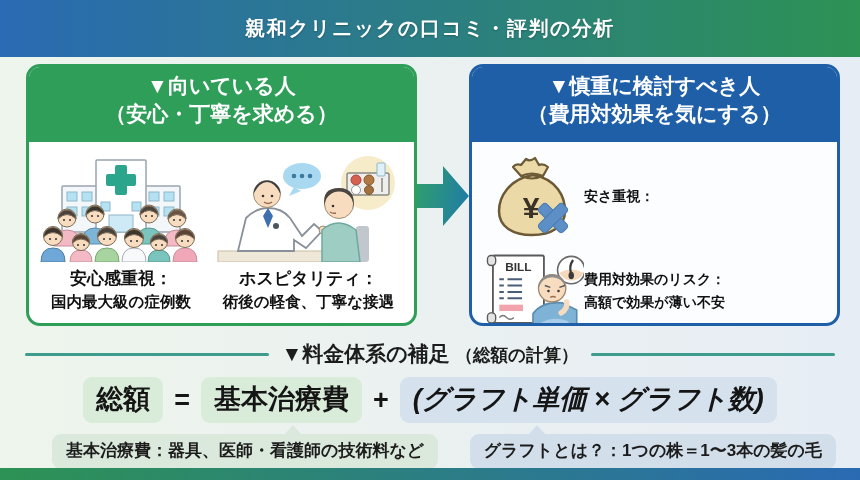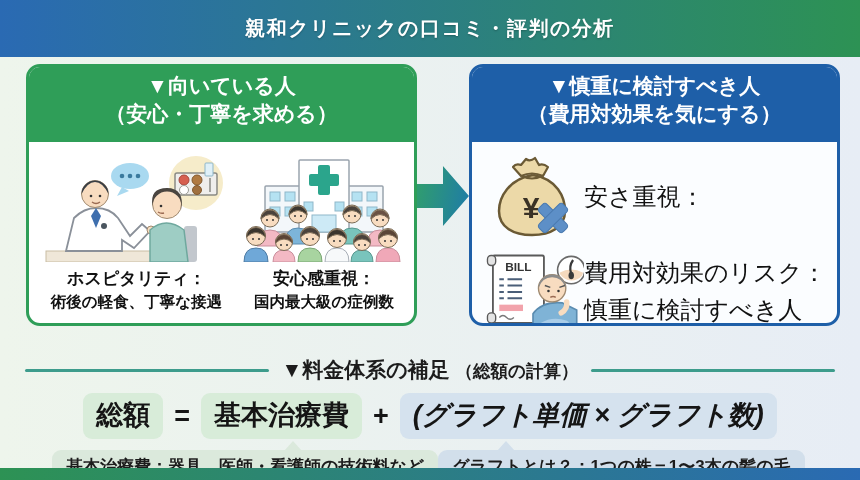--- a/index.html
+++ b/index.html
@@ -32,36 +32,36 @@
   .suited-heading { font-size:17px; font-weight:bold; color:#111; margin-top:5px; white-space:nowrap; }
   .suited-desc { font-size:15.5px; font-weight:bold; color:#111; margin-top:2px; white-space:nowrap; }
 
   .mid { flex:1; display:flex; align-items:center; justify-content:center; }
   .arrow { width:52px; height:60px; background:linear-gradient(100deg,#2f9b72 10%,#1f7ca6 95%);
            clip-path:polygon(0 30%,50% 30%,50% 0,100% 50%,50% 100%,50% 70%,0 70%); }
 
   .caution-body { padding:8px 6px 0 10px; }
   .caution-row { display:flex; align-items:center; height:94px; }
   .caution-icon { width:102px; flex:0 0 102px; display:flex; justify-content:center; align-items:center; }
-  .caution-heading, .caution-desc { font-size:24px; font-weight:normal; color:#111; white-space:nowrap; }
+  .caution-heading, .caution-desc { font-size:14px; font-weight:bold; color:#111; white-space:nowrap; }
   .caution-desc { margin-top:5px; }
 
   
-  .pricing-title-row { display:flex; align-items:center; gap:12px; margin:28px 25px 0; }
+  .pricing-title-row { display:flex; align-items:center; gap:12px; margin:12px 25px 0; }
   .hr-line { flex:1; height:3px; background:#3d9c8c; border-radius:2px; }
   .pricing-title { font-size:21px; font-weight:bold; color:#1c1c1c; white-space:nowrap; }
   .pricing-note { font-size:17.5px; }
 
   .formula-row { display:flex; align-items:center; justify-content:center; gap:11px; margin-top:9px; }
   .pill { font-weight:bold; color:#151515; border-radius:9px; padding:4px 13px 6px; font-size:27px; white-space:nowrap; }
   .pill.green { background:#d8ecd9; }
   .pill.blue { background:#d5e2ee;font-style:italic; }
   .op { font-size:27px; font-weight:bold; color:#151515; }
 
-  .footnotes { display:flex; justify-content:flex-start; padding:0 24px 0 52px; margin-top:11px; }
+  .footnotes { display:flex; justify-content:space-between; padding:0 24px 0 52px; margin-top:11px; }
   .footnote { position:relative; font-size:17px; font-weight:bold; color:#1c1c1c;
               padding:5px 14px 7px; border-radius:9px; white-space:nowrap; }
   .footnote.green { background:#dbe9dc; }
   .footnote.blue { background:#d2dfeb; }
   .footnote::before { content:""; position:absolute; top:-9px; width:0; height:0;
                       border-left:9px solid transparent; border-right:9px solid transparent; }
   .footnote.green::before { left:60%; border-bottom:10px solid #dbe9dc; }
   .footnote.blue::before { left:16%; border-bottom:10px solid #d2dfeb; }
 
   .bottom-bar { position:absolute; bottom:0; left:0; width:860px; height:12px;
@@ -77,64 +77,20 @@
   </div>
 
   <div class="panels">
 
     <div class="panel suited">
       <div class="panel-header">
         <div>▼向いている人</div>
         <div>（安心・丁寧を求める）</div>
       </div>
       <div class="suited-body">
-        <div class="suited-col c2">
-          <div class="illus">
-            <svg width="196" height="112" viewBox="0 0 196 112">
-
-              <circle cx="158" cy="33" r="27" fill="#f6ecca"></circle>
-              <circle cx="133" cy="55" r="4" fill="#f6ecca"></circle>
-              <circle cx="126" cy="62" r="2.5" fill="#f6ecca"></circle>
-              <rect x="137" y="23" width="42" height="22" rx="2" fill="#efeeec" stroke="#8a8a84" stroke-width="1.5"></rect>
-              <circle cx="146" cy="30" r="5" fill="#d65f50" stroke="#a8453c"></circle>
-              <circle cx="159" cy="30" r="5" fill="#b07a42" stroke="#835a2e"></circle>
-              <circle cx="146" cy="40" r="4.5" fill="#ffffff" stroke="#9a9a94"></circle>
-              <circle cx="159" cy="40" r="4.5" fill="#a0703f" stroke="#835a2e"></circle>
-              <rect x="167" y="13" width="8" height="13" rx="1" fill="#dff0f8" stroke="#8fb7c9"></rect>
-              <line x1="172" y1="28" x2="172" y2="42" stroke="#8a8a84" stroke-width="1.5"></line>
-
-              <ellipse cx="92" cy="26" rx="19" ry="13" fill="#a9d9f0"></ellipse>
-              <path d="M84 37 l-5 9 l12 -5 z" fill="#a9d9f0"></path>
-              <circle cx="84" cy="26" r="2.3" fill="#3a7a9e"></circle>
-              <circle cx="92" cy="26" r="2.3" fill="#3a7a9e"></circle>
-              <circle cx="100" cy="26" r="2.3" fill="#3a7a9e"></circle>
-
-              <rect x="8" y="101" width="130" height="11" fill="#efe7d8" stroke="#c9bda4"></rect>
-
-              <path d="M28 101 L36 68 Q46 58 58 58 Q72 58 80 68 L92 86 L104 74 L112 81 L96 98 L84 90 L84 101 z" fill="#ffffff" stroke="#8a9099" stroke-width="1.8"></path>
-              <path d="M58 58 l5 8 l-5 12 l-5 -12 z" fill="#3f6fae"></path>
-              <circle cx="66" cy="76" r="3" fill="#4a555f"></circle>
-              <circle cx="57" cy="44" r="13.5" fill="#f8dcc0" stroke="#a08a70"></circle>
-              <path d="M43.5 44 a13.5 13.5 0 0 1 27 0 q-6 -12 -13.5 -12 q-7.5 0 -13.5 12 z" fill="#3a3f45"></path>
-              <circle cx="53" cy="46" r="1.3" fill="#333"></circle>
-              <circle cx="62" cy="46" r="1.3" fill="#333"></circle>
-              <path d="M54 52 q4 3 8 0" stroke="#9a6a52" stroke-width="1.5" fill="none"></path>
-              <circle cx="113" cy="80" r="4" fill="#f8dcc0" stroke="#a08a70"></circle>
-
-              <rect x="146" y="76" width="13" height="36" rx="3" fill="#c2c7cd"></rect>
-              <path d="M112 112 L112 80 Q128 66 146 80 L150 112 z" fill="#9ecdc4" stroke="#6fa89e" stroke-width="1.5"></path>
-              <circle cx="129" cy="54" r="14.5" fill="#f8dcc0" stroke="#a08a70"></circle>
-              <path d="M114.5 56 a14.5 14.5 0 0 1 29 0 l0 4 q3 -22 -14.5 -22 q-17.5 0 -14.5 18 z" fill="#4a4540"></path>
-              <circle cx="123" cy="56" r="1.3" fill="#333"></circle>
-              <path d="M120 62 q3 2 6 1" stroke="#9a6a52" stroke-width="1.5" fill="none"></path>
-            </svg>
-          </div>
-          <div class="suited-heading">ホスピタリティ：</div>
-          <div class="suited-desc">術後の軽食、丁寧な接遇</div>
-        </div>
         <div class="suited-col c1">
           <div class="illus">
             <svg width="168" height="110" viewBox="0 0 168 110">
               <g stroke="#9aa4ae" stroke-width="1.5" fill="#f3f7fa">
                 <rect x="25" y="34" width="36" height="46" rx="1"></rect>
                 <rect x="107" y="34" width="36" height="46" rx="1"></rect>
                 <rect x="59" y="8" width="50" height="72" rx="1" fill="#ffffff"></rect>
               </g>
               <g fill="#2ba58c">
                 <rect x="78" y="13" width="12" height="30" rx="2"></rect>
@@ -226,20 +182,64 @@
                     <circle cx="0" cy="0" r="9.5" fill="#f8dcc0"></circle>
                     <path d="M-9.5 1 a9.5 9.5 0 0 1 19 0 q-9.5 -9 -19 0 z" fill="#5a4436"></path>
                     <circle cx="-3" cy="3" r="1" fill="#333" stroke="none"></circle>
                     <circle cx="3" cy="3" r="1" fill="#333" stroke="none"></circle>
                   </g>
               </g>
             </svg>
           </div>
           <div class="suited-heading">安心感重視：</div>
           <div class="suited-desc">国内最大級の症例数</div>
+        </div>
+        <div class="suited-col c2">
+          <div class="illus">
+            <svg width="196" height="112" viewBox="0 0 196 112">
+
+              <circle cx="158" cy="33" r="27" fill="#f6ecca"></circle>
+              <circle cx="133" cy="55" r="4" fill="#f6ecca"></circle>
+              <circle cx="126" cy="62" r="2.5" fill="#f6ecca"></circle>
+              <rect x="137" y="23" width="42" height="22" rx="2" fill="#efeeec" stroke="#8a8a84" stroke-width="1.5"></rect>
+              <circle cx="146" cy="30" r="5" fill="#d65f50" stroke="#a8453c"></circle>
+              <circle cx="159" cy="30" r="5" fill="#b07a42" stroke="#835a2e"></circle>
+              <circle cx="146" cy="40" r="4.5" fill="#ffffff" stroke="#9a9a94"></circle>
+              <circle cx="159" cy="40" r="4.5" fill="#a0703f" stroke="#835a2e"></circle>
+              <rect x="167" y="13" width="8" height="13" rx="1" fill="#dff0f8" stroke="#8fb7c9"></rect>
+              <line x1="172" y1="28" x2="172" y2="42" stroke="#8a8a84" stroke-width="1.5"></line>
+
+              <ellipse cx="92" cy="26" rx="19" ry="13" fill="#a9d9f0"></ellipse>
+              <path d="M84 37 l-5 9 l12 -5 z" fill="#a9d9f0"></path>
+              <circle cx="84" cy="26" r="2.3" fill="#3a7a9e"></circle>
+              <circle cx="92" cy="26" r="2.3" fill="#3a7a9e"></circle>
+              <circle cx="100" cy="26" r="2.3" fill="#3a7a9e"></circle>
+
+              <rect x="8" y="101" width="130" height="11" fill="#efe7d8" stroke="#c9bda4"></rect>
+
+              <path d="M28 101 L36 68 Q46 58 58 58 Q72 58 80 68 L92 86 L104 74 L112 81 L96 98 L84 90 L84 101 z" fill="#ffffff" stroke="#8a9099" stroke-width="1.8"></path>
+              <path d="M58 58 l5 8 l-5 12 l-5 -12 z" fill="#3f6fae"></path>
+              <circle cx="66" cy="76" r="3" fill="#4a555f"></circle>
+              <circle cx="57" cy="44" r="13.5" fill="#f8dcc0" stroke="#a08a70"></circle>
+              <path d="M43.5 44 a13.5 13.5 0 0 1 27 0 q-6 -12 -13.5 -12 q-7.5 0 -13.5 12 z" fill="#3a3f45"></path>
+              <circle cx="53" cy="46" r="1.3" fill="#333"></circle>
+              <circle cx="62" cy="46" r="1.3" fill="#333"></circle>
+              <path d="M54 52 q4 3 8 0" stroke="#9a6a52" stroke-width="1.5" fill="none"></path>
+              <circle cx="113" cy="80" r="4" fill="#f8dcc0" stroke="#a08a70"></circle>
+
+              <rect x="146" y="76" width="13" height="36" rx="3" fill="#c2c7cd"></rect>
+              <path d="M112 112 L112 80 Q128 66 146 80 L150 112 z" fill="#9ecdc4" stroke="#6fa89e" stroke-width="1.5"></path>
+              <circle cx="129" cy="54" r="14.5" fill="#f8dcc0" stroke="#a08a70"></circle>
+              <path d="M114.5 56 a14.5 14.5 0 0 1 29 0 l0 4 q3 -22 -14.5 -22 q-17.5 0 -14.5 18 z" fill="#4a4540"></path>
+              <circle cx="123" cy="56" r="1.3" fill="#333"></circle>
+              <path d="M120 62 q3 2 6 1" stroke="#9a6a52" stroke-width="1.5" fill="none"></path>
+            </svg>
+          </div>
+          <div class="suited-heading">ホスピタリティ：</div>
+          <div class="suited-desc">術後の軽食、丁寧な接遇</div>
         </div>
       </div>
     </div>
 
     <div class="mid">
       <div class="arrow"></div>
     </div>
 
     <div class="panel caution">
       <div class="panel-header">
@@ -293,21 +293,21 @@
               <path d="M69 41 l6 2 M85 43 l6 -2" stroke="#555555" stroke-width="1.6"></path>
               <circle cx="73" cy="47" r="1.4" fill="#333"></circle>
               <circle cx="84" cy="47" r="1.4" fill="#333"></circle>
               <path d="M75 54 q3 -2 6 0" stroke="#9a6a52" stroke-width="1.5" fill="none"></path>
               <path d="M62 88 q14 -11 30 -5" stroke="#a9cde8" stroke-width="7" fill="none" stroke-linecap="round"></path>
               <path d="M87 71 q7 -4 6 -12" stroke="#f8dcc0" stroke-width="6" fill="none" stroke-linecap="round"></path>
             </svg>
           </div>
           <div class="caution-texts">
             <div class="caution-heading">費用対効果のリスク：</div>
-            <div class="caution-desc">慎重に検討すべき人</div>
+            <div class="caution-desc">高額で効果が薄い不安</div>
           </div>
         </div>
       </div>
     </div>
   </div>
 
   <div class="pricing-title-row">
     <div class="hr-line"></div>
     <div class="pricing-title">
       <span>▼料金体系の補足</span>

